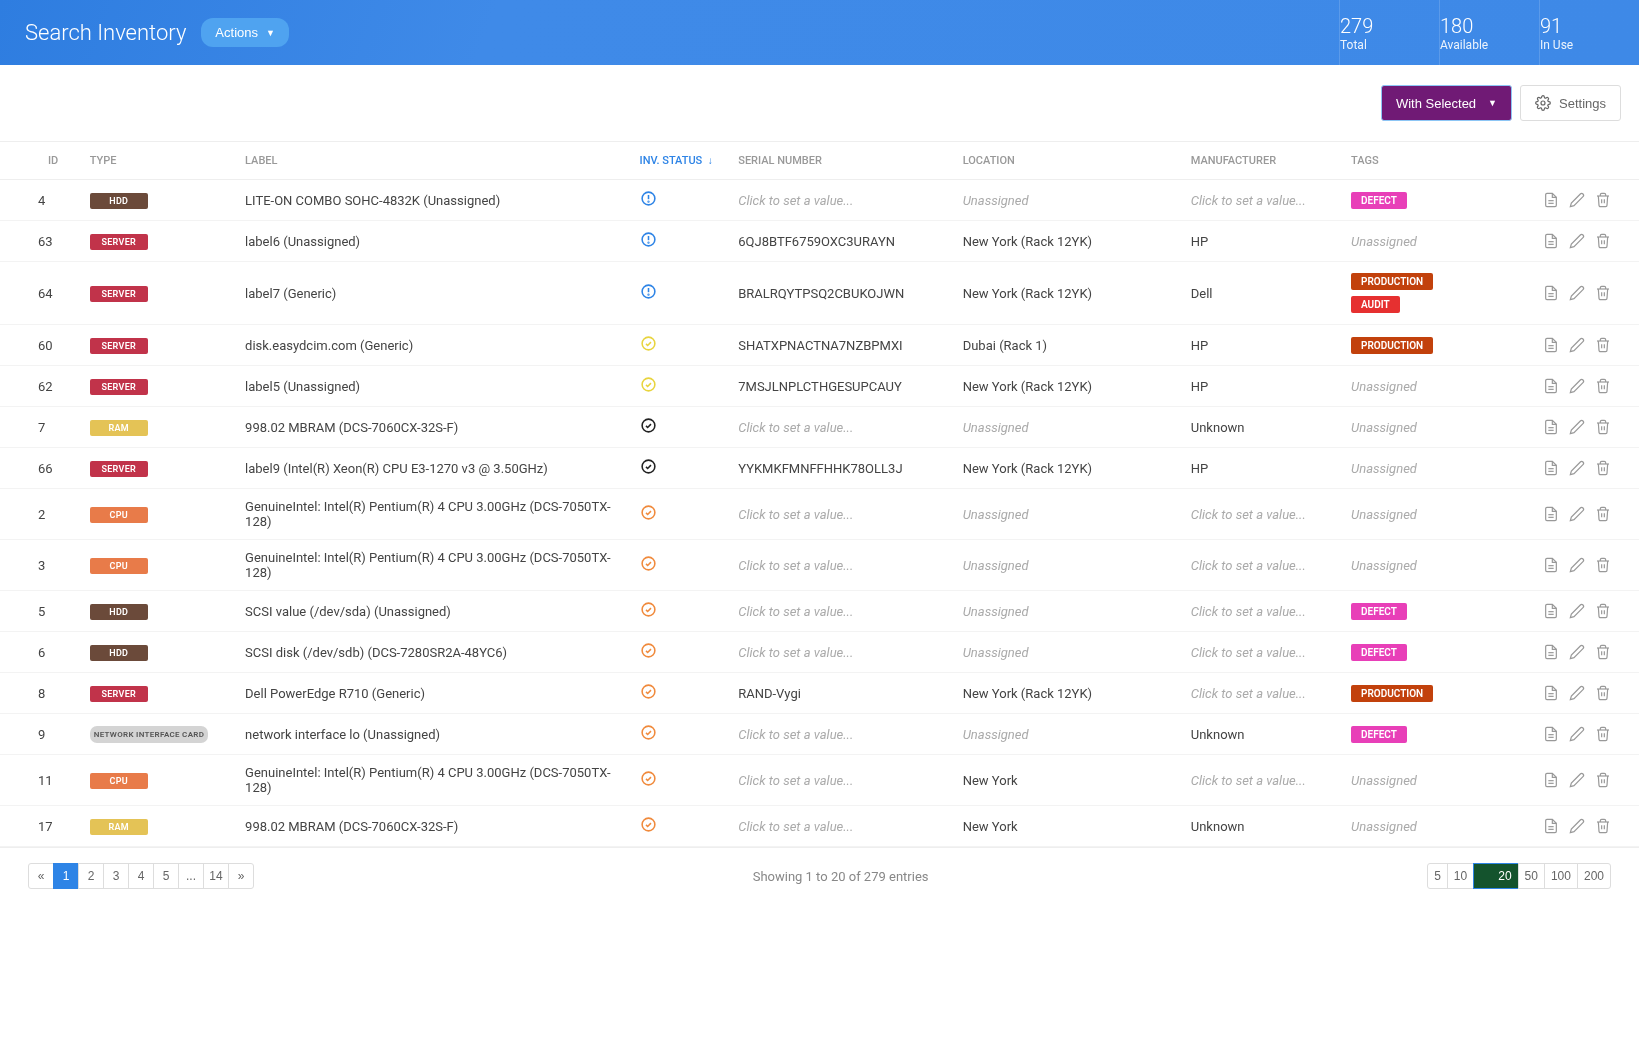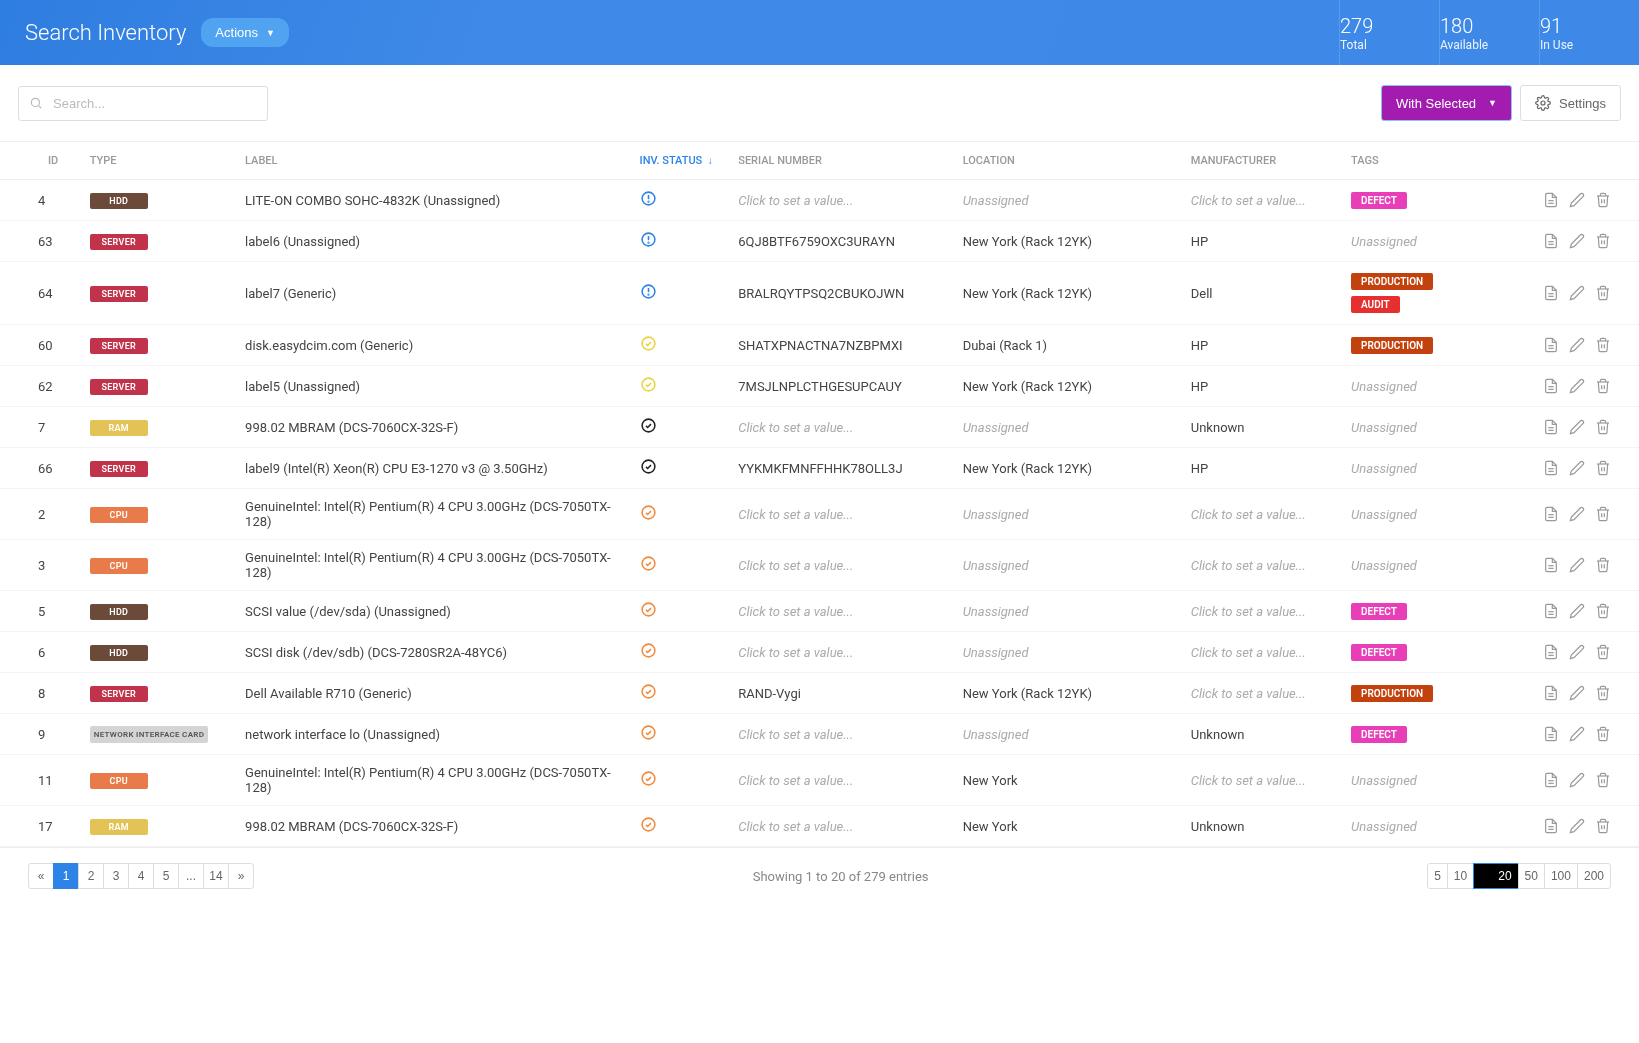--- a/index.html
+++ b/index.html
@@ -12,53 +12,53 @@
 .stat { border-left: 1px solid rgba(255,255,255,0.15); width: 100px; display: flex; flex-direction: column; align-items: flex-start; justify-content: center; }
 .stat-num { font-size: 20px; font-weight: 300; }
 .stat-label { font-size: 12px; opacity: 0.9; }
 .toolbar { display: flex; align-items: center; padding: 20px 18px; border-bottom: 1px solid #eee; }
 .search-box { position: relative; width: 250px; }
 .search-box input { width: 100%; padding: 9px 10px 9px 34px; border: 1px solid #ddd; border-radius: 3px; font-size: 13px; color: #555; }
 .search-box input::placeholder { color: #bbb; }
 .search-box .icon { position: absolute; left: 11px; top: 50%; transform: translateY(-50%); color: #bbb; }
 .toolbar-right { margin-left: auto; display: flex; gap: 8px; }
 .btn { border: 1px solid #ddd; background: #fff; padding: 9px 14px; font-size: 13px; border-radius: 3px; cursor: pointer; display: inline-flex; align-items: center; gap: 8px; color: #666; }
-.btn.sel { background: #a21caf; border-color: #8dc6f5; color: #fff; }
+.btn.sel { background: #701a75; border-color: #8dc6f5; color: #fff; }
 .btn.sel .caret { font-size: 9px; margin-left: 4px; }
 table { width: 100%; border-collapse: collapse; }
 thead th { text-align: left; font-size: 11px; font-weight: 500; color: #999; text-transform: uppercase; padding: 12px 8px; border-bottom: 1px solid #eee; }
 thead th.sorted { color: #2e84e6; }
 thead th:first-child { padding-left: 48px; width: 55px; }
 tbody td { padding: 10px 8px; border-bottom: 1px solid #f3f3f3; vertical-align: middle; font-size: 13px; color: #444; }
 tbody td:first-child { padding-left: 38px; width: 55px; }
 .type-badge { display: inline-block; min-width: 58px; padding: 3px 8px; font-size: 9px; font-weight: 600; color: #fff; text-align: center; border-radius: 2px; letter-spacing: 0.3px; }
 .t-hdd { background: #6b4a3a; }
 .t-server { background: #c1334a; }
 .t-ram { background: #e4c356; }
 .t-cpu { background: #e87b49; }
-.t-nic { background: #d4d4d4; color: #555; font-size: 8px; padding: 4px; min-width: 110px; }
+.t-nic { background: #d4d4d4; color: #555; font-size: 8px; padding: 4px; min-width: 110px; border-radius: 7px; }
 .status-icon { display: inline-flex; align-items: center; justify-content: center; }
 .placeholder { font-style: italic; color: #aaa; }
 .tag { display: inline-block; padding: 3px 10px; font-size: 10px; font-weight: 600; color: #fff; border-radius: 2px; margin: 1px 0; }
 .tag-defect { background: #e83fb8; }
 .tag-prod { background: #c2410c; }
 .tag-audit { background: #e63030; }
 .tags-col { display: flex; flex-direction: column; gap: 4px; align-items: flex-start; }
 .row-actions { display: flex; gap: 10px; justify-content: flex-end; padding-right: 20px; }
 .row-actions .ico { color: #999; cursor: pointer; }
 .footer { display: flex; align-items: center; padding: 15px 28px; border-top: 1px solid #eee; }
 .pager { display: flex; gap: 0; }
 .pager button { border: 1px solid #ddd; background: #fff; width: 26px; height: 26px; font-size: 12px; color: #666; cursor: pointer; margin-left: -1px; }
 .pager button.active { background: #2e84e6; border-color: #2e84e6; color: #fff; }
 .pager button:first-child { border-radius: 3px 0 0 3px; margin-left: 0; }
 .pager button:last-child { border-radius: 0 3px 3px 0; }
 .footer-center { flex: 1; text-align: center; color: #888; }
 .page-sizes { display: flex; }
 .page-sizes button { border: 1px solid #ddd; background: #fff; padding: 0 6px; height: 26px; font-size: 12px; color: #666; cursor: pointer; margin-left: -1px; }
-.page-sizes button.active { background: #000000; border-color: #2e84e6; color: #fff; padding-left: 24px; }
+.page-sizes button.active { background: #14532d; border-color: #2e84e6; color: #fff; padding-left: 24px; }
 .page-sizes button:first-child { border-radius: 3px 0 0 3px; margin-left: 0; }
 .page-sizes button:last-child { border-radius: 0 3px 3px 0; }
 svg { display: block; }
 th.col-type { width: 120px; }
 th.col-label { width: 320px; }
 th.col-status { width: 80px; }
 th.col-serial { width: 180px; }
 th.col-loc { width: 185px; }
 th.col-man { width: 130px; }
 th.col-tags { width: 130px; }
@@ -84,29 +84,20 @@
        <div class="stat-label">Available</div>
      </div>
       <div class="stat">
        <div class="stat-num">91</div>
        <div class="stat-label">In Use</div>
      </div>
     </div>
 </div>
 
 <div class="toolbar">
-  <div class="search-box">
-    <span class="icon">
-      <svg width="14" height="14" viewBox="0 0 24 24" fill="none" stroke="currentColor" stroke-width="2">
-          <circle cx="11" cy="11" r="7"></circle>
-          <line x1="21" y1="21" x2="16.5" y2="16.5"></line>
-        </svg>
-    </span>
-    <input type="text" placeholder="Search..." style="">
-  </div>
   <div class="toolbar-right">
     <button class="btn sel">
       <span>With Selected</span>
       <span class="caret">▼</span>
     </button>
     <button class="btn">
       <span>
         <svg width="16" height="16" viewBox="0 0 24 24" fill="none" stroke="currentColor" stroke-width="1.8">
             <circle cx="12" cy="12" r="3"></circle>
             <path d="M19.4 15a1.7 1.7 0 0 0 .34 1.87l.06.06a2 2 0 1 1-2.83 2.83l-.06-.06a1.7 1.7 0 0 0-1.87-.34 1.7 1.7 0 0 0-1 1.56V21a2 2 0 1 1-4 0v-.09a1.7 1.7 0 0 0-1.11-1.56 1.7 1.7 0 0 0-1.87.34l-.06.06a2 2 0 1 1-2.83-2.83l.06-.06a1.7 1.7 0 0 0 .34-1.87 1.7 1.7 0 0 0-1.56-1H3a2 2 0 1 1 0-4h.09a1.7 1.7 0 0 0 1.56-1.11 1.7 1.7 0 0 0-.34-1.87l-.06-.06a2 2 0 1 1 2.83-2.83l.06.06a1.7 1.7 0 0 0 1.87.34H9a1.7 1.7 0 0 0 1-1.56V3a2 2 0 1 1 4 0v.09a1.7 1.7 0 0 0 1 1.56 1.7 1.7 0 0 0 1.87-.34l.06-.06a2 2 0 1 1 2.83 2.83l-.06.06a1.7 1.7 0 0 0-.34 1.87V9a1.7 1.7 0 0 0 1.56 1H21a2 2 0 1 1 0 4h-.09a1.7 1.7 0 0 0-1.56 1z"></path>
@@ -592,21 +583,21 @@
                 <path d="M10 11v6M14 11v6"></path>
                 <path d="M8 6V4a2 2 0 0 1 2-2h4a2 2 0 0 1 2 2v2"></path>
               </svg>
             </span>
        </div>
      </td>
    </tr>
       <tr>
      <td>8</td>
      <td><span class="type-badge t-server">SERVER</span></td>
-     <td>Dell Available R710 (Generic)</td>
+     <td>Dell PowerEdge R710 (Generic)</td>
      <td><span class="status-icon">
             <svg width="17" height="17" viewBox="0 0 24 24" fill="none" stroke="#f08a3c" stroke-width="2.2">
               <circle cx="12" cy="12" r="9"></circle>
               <path d="M8.5 12.5l2.3 2.3 4.7-4.7"></path>
             </svg>
           </span></td>
      <td><span>RAND-Vygi</span></td>
      <td><span>New York (Rack 12YK)</span></td>
      <td class="mfr-cell"><span class="placeholder">Click to set a value...</span></td>
      <td>

